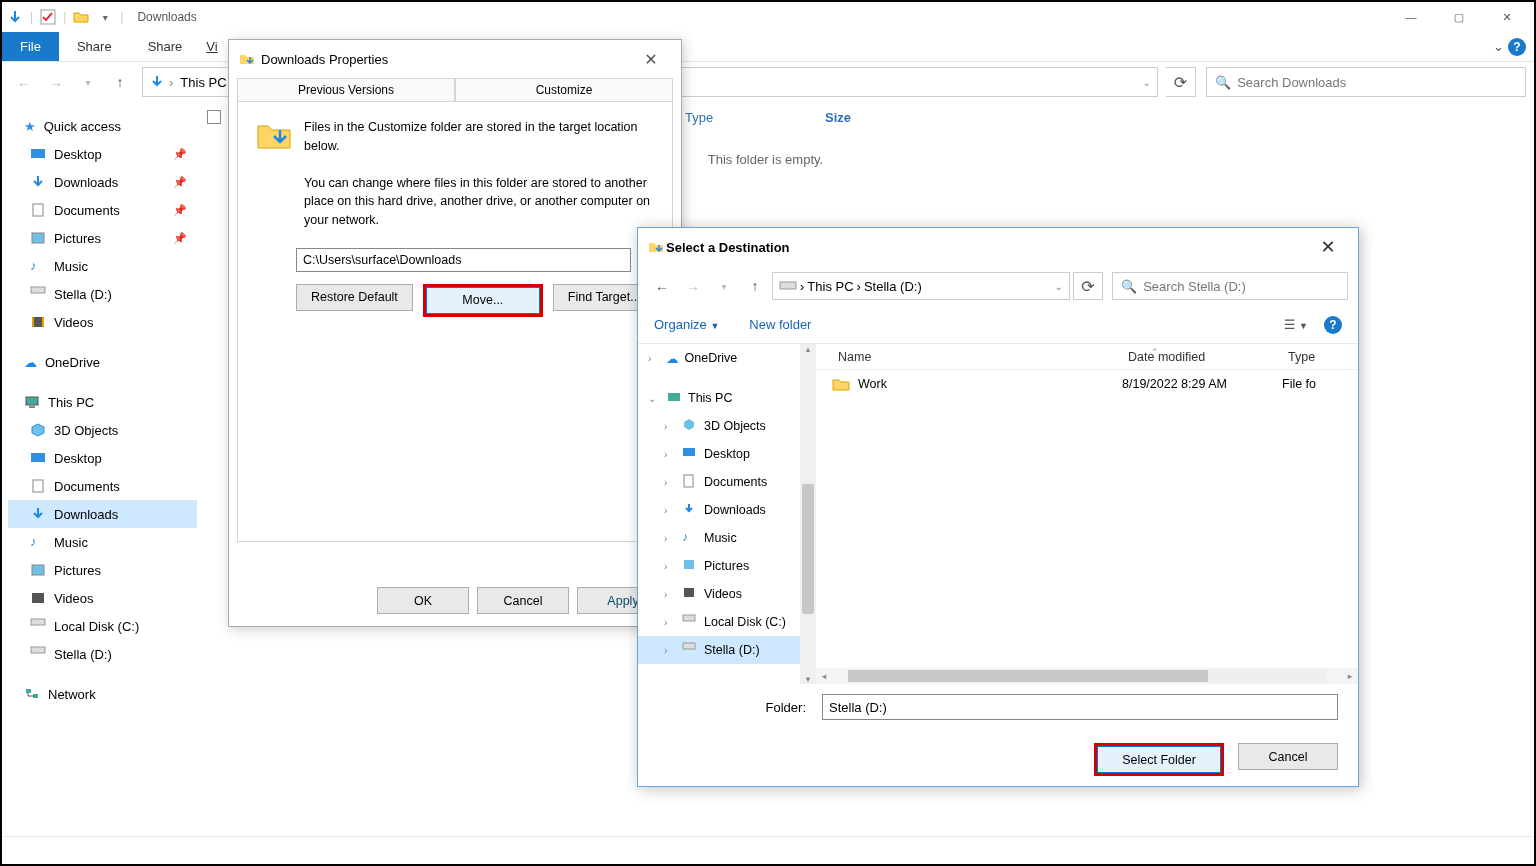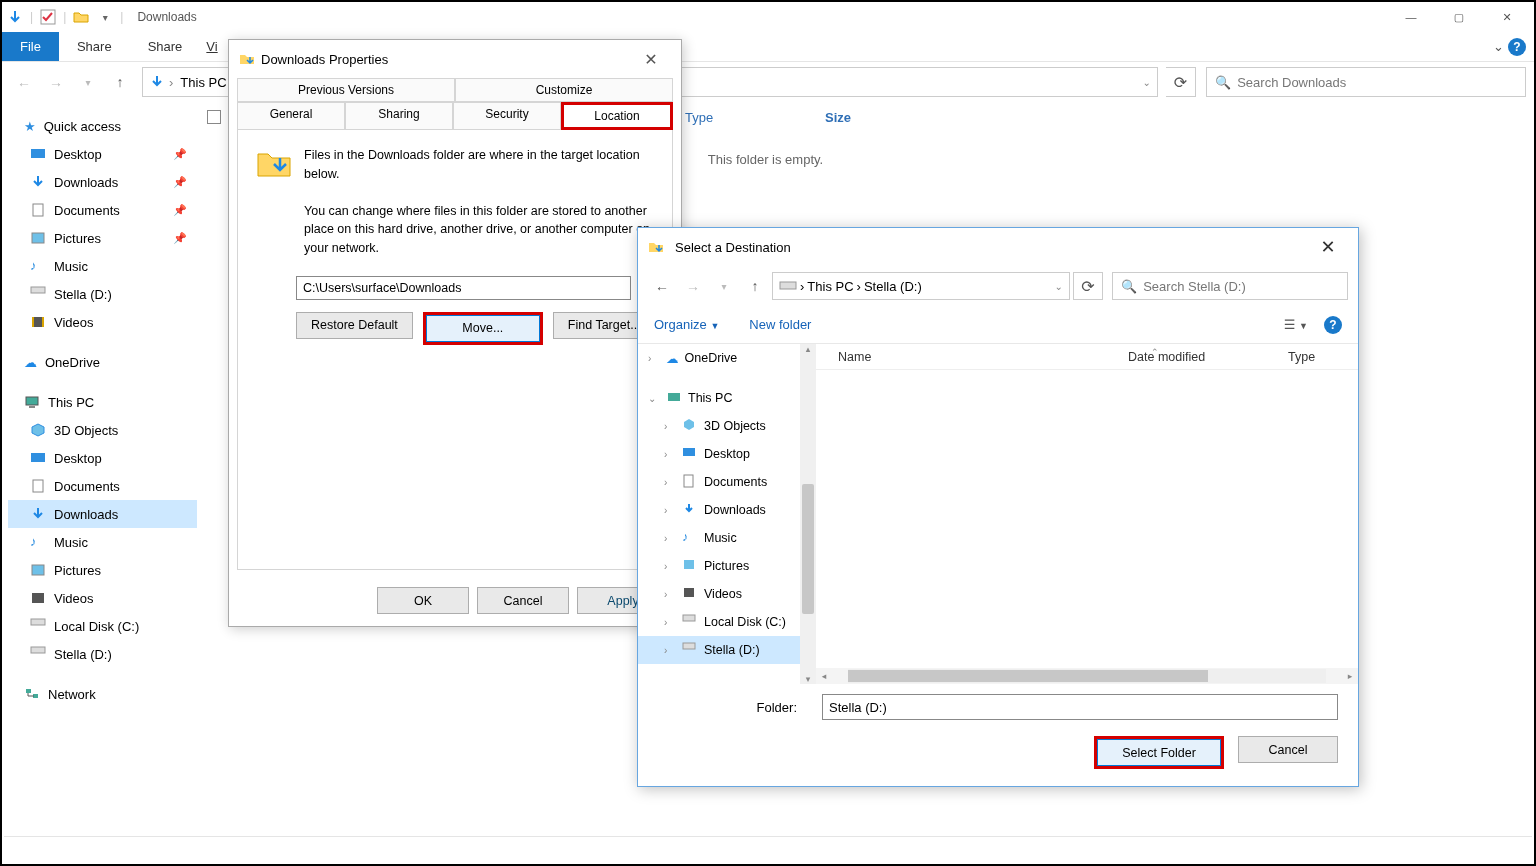--- a/index.html
+++ b/index.html
@@ -90,21 +90,21 @@
   .dest-cols { display:flex; height:26px; align-items:center; font-size:12.5px; color:#333; border-bottom:1px solid #eee; padding-left:16px;}
   .dest-cols > div { padding:0 6px;}
   .dcol-name { width: 290px;}
   .dcol-date { width: 160px;}
   .dcol-type { width: 50px;}
   .dest-row { display:flex; align-items:center; height:28px; font-size:12.5px; padding-left:16px;}
   .dest-hscroll { position:absolute; bottom:0; left:0; right:0; height:16px; background:#f4f4f4; display:flex; align-items:center;}
   .dest-hscroll-track{ flex:1; height:14px; background:#efefef; margin:0 16px; position:relative;}
   .dest-hscroll-thumb{ position:absolute; left:0; width:360px; top:1px; bottom:1px; background:#c7c7c7;}
   .dest-footer { padding: 10px 20px; font-size:13px;}
-  .folder-line { display:flex; align-items:center; gap:25px; margin-bottom: 16px; justify-content:flex-end;}
+  .folder-line { display:flex; align-items:center; gap:16px; margin-bottom: 23px; justify-content:flex-end;}
   .folder-line input { flex:1; max-width: 516px; height:26px; border:1px solid #888; padding:2px 6px; font-size:13px;}
   .dest-btns { display:flex; gap:14px; justify-content:flex-end;}
   .select-highlight { border:3px solid #d40000; padding:0; }
   .select-highlight .btn { border:1px solid #0078d7; background:#e5f1fb; width:124px; height: 27px;}
   
   
   .ic { width:16px; height:16px; display:inline-block; }
   svg { display:block; }
 </style>
 </head>
@@ -359,36 +359,30 @@
           <path d="M11 6v6M8 9l3 3 3-3" stroke="#1e88e5" stroke-width="1.5" fill="none"></path>
         </svg>
       </span>
     <span style="margin-left:6px;">Downloads Properties</span>
     <div class="props-close">✕</div>
   </div>
   <div class="tabsrow">
     <div class="tab">Previous Versions</div>
     <div class="tab">Customize</div>
   </div>
-  <div class="tabrow2">
-    <div class="tab">General</div>
-    <div class="tab">Sharing</div>
-    <div class="tab">Security</div>
-    <div class="tab active location-highlight">Location</div>
-  </div>
   <div class="tabbody">
     <div class="tabbody-inner">
       <div class="folder-ic">
           <svg width="36" height="36">
             <path d="M2 8h10l4 4h18v18H2z" fill="#ffd666" stroke="#d9a400"></path>
             <path d="M24 12v12M18 18l6 6 6-6" stroke="#1e88e5" stroke-width="2.5" fill="none"></path>
           </svg>
         </div>
       <div>
-        <div class="desc">Files in the Downloads folder are where in the target location below.</div>
+        <div class="desc">Files in the Customize folder are stored in the target location below.</div>
         <div class="desc" style="margin-top:18px;">You can change where files in this folder are stored to another place on this hard drive, another drive, or another computer on your network.</div>
       </div>
     </div>
     <input class="path-input" value="C:\Users\surface\Downloads" style="">
     <div class="btn-row">
       <button class="btn">Restore Default</button>
       <span class="btn-highlight"><button class="btn">Move...</button></span>
       <button class="btn" style="min-width:88px;">Find Target...</button>
     </div>
   </div>
@@ -400,21 +394,21 @@
 </div>
 
 <div class="dest-dialog">
   <div class="dest-title">
     <span>
         <svg width="16" height="16">
           <path d="M1 4h5l2 2h7v7H1z" fill="#ffd666"></path>
           <path d="M11 6v6M8 9l3 3 3-3" stroke="#1e88e5" stroke-width="1.5" fill="none"></path>
         </svg>
       </span>
-    <span style="margin-left:11px;">Select a Destination</span>
+    <span style="margin-left:2px;font-weight:bold;">Select a Destination</span>
     <div class="dest-close">✕</div>
   </div>
   <div class="dest-nav">
     <div class="navbtn">←</div>
     <div class="navbtn disabled">→</div>
     <div class="navbtn disabled" style="font-size:10px;">▾</div>
     <div class="navbtn">↑</div>
     <div class="dest-addr">
       <span>
           <svg width="18" height="12">
@@ -540,20 +534,32 @@
         <div class="dest-tree-thumb"></div>
         <div style="position:absolute;bottom:0;width:100%;text-align:center;font-size:9px;color:#888;">▾</div>
       </div>
     </div>
     <div class="dest-list">
       <div class="dest-cols">
         <div class="dcol-name"><span>Name</span><span style="position:absolute; left:335px; top:3px; color:#888; font-size:9px;">⌃</span></div>
         <div class="dcol-date">Date modified</div>
         <div class="dcol-type">Type</div>
       </div>
+      <div class="dest-row">
+        <div class="dcol-name" style="display:flex;align-items:center;gap:8px;">
+            <span>
+              <svg width="18" height="16">
+                <path d="M1 4h6l2 2h8v8H1z" fill="#ffd666" stroke="#d9a400"></path>
+              </svg>
+            </span>
+            <span>Work</span>
+          </div>
+        <div class="dcol-date">8/19/2022 8:29 AM</div>
+        <div class="dcol-type">File fo</div>
+      </div>
       <div class="dest-hscroll">
         <span style="width:16px;text-align:center;font-size:9px;color:#888;">◂</span>
         <div class="dest-hscroll-track">
             <div class="dest-hscroll-thumb"></div>
           </div>
         <span style="width:16px;text-align:center;font-size:9px;color:#888;">▸</span>
       </div>
     </div>
   </div>
   <div class="dest-footer">

